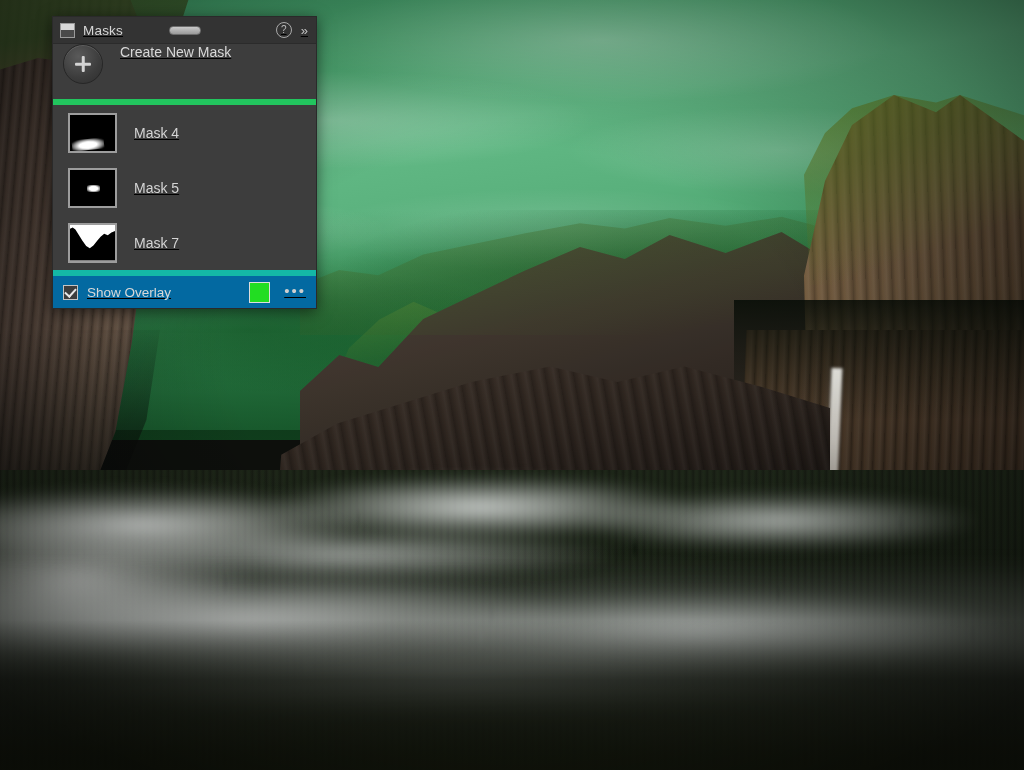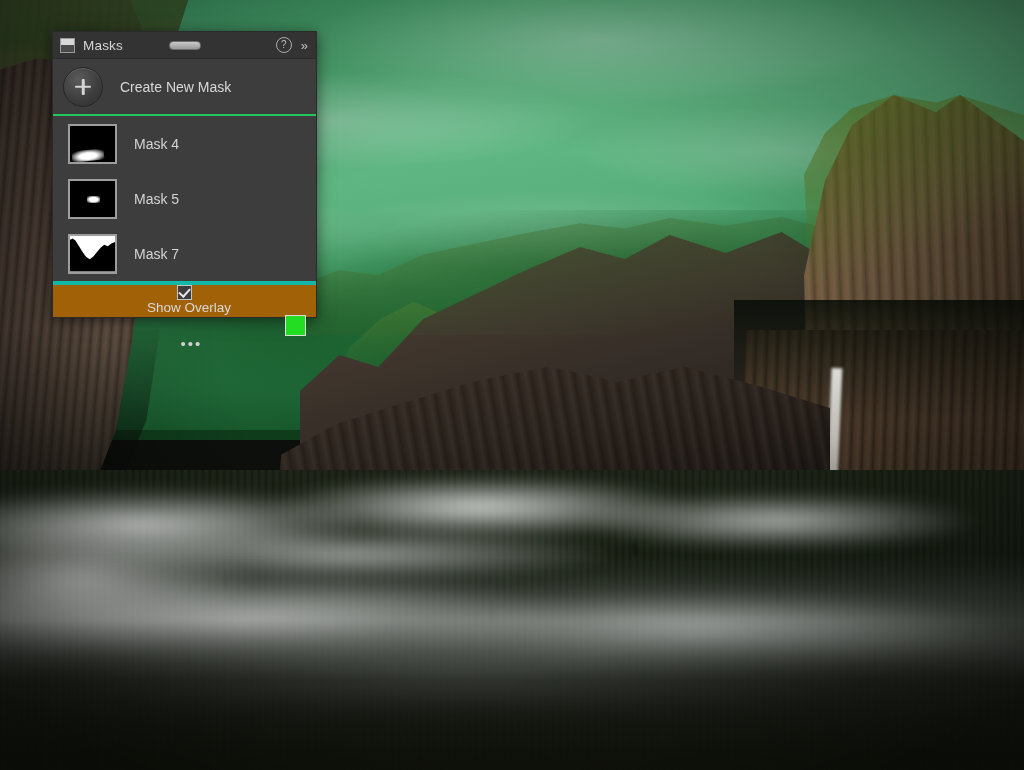--- a/index.html
+++ b/index.html
@@ -203,27 +203,28 @@
 
   .vignette {
     inset: 0; width: 1024px; height: 770px;
     background: radial-gradient(ellipse 70% 65% at 50% 45%, rgba(0,0,0,0) 40%, rgba(0,0,0,.30) 80%, rgba(0,0,0,.52) 100%);
   }
 
   
   #masks-panel {
     position: absolute;
     left: 52px;
-    top: 31px;
+    top: 16px;
     width: 263px;
     background: #3d3d3d;
     border: 1px solid #2a2a2a;
     box-shadow: 0 3px 14px rgba(0,0,0,.55);
     font-size: 13px;
     user-select: none;
+    text-decoration: underline;
   }
 
   .panel-header {
     height: 26px;
     background: #333333;
     border-bottom: 1px solid #2b2b2b;
     display: flex;
     align-items: center;
     padding: 0 8px 0 7px;
     position: relative;
@@ -271,24 +272,24 @@
     line-height: 1;
   }
 
   .panel-body {
     padding: 0 0 0 0;
     background: #3d3d3d;
   }
 
   .create-row {
     display: flex;
-    align-items: center;
+    align-items: flex-start;
     height: 55px;
     padding-left: 10px;
-    border-bottom: 2px solid #22c55e;
+    border-bottom: 6px solid #22c55e;
   }
   .plus-btn {
     width: 38px; height: 38px;
     border-radius: 50%;
     background: radial-gradient(circle at 38% 30%, #5a5a5a 0%, #3c3c3c 60%, #2e2e2e 100%);
     border: 1px solid #262626;
     box-shadow: inset 0 1px 0 rgba(255,255,255,.12);
     position: relative;
     flex: none;
   }
@@ -362,26 +363,25 @@
   }
 
   .mask-label {
     color: #d4d4d4;
     font-size: 14px;
     margin-left: 17px;
   }
 
   .panel-footer {
     height: 32px;
-    background: #a16207;
-    border-top: 4px solid #14b8a6;
+    background: #0369a1;
+    border-top: 6px solid #14b8a6;
     display: flex;
     align-items: center;
     padding: 0 10px 0 10px;
-    flex-direction: column;
   }
   .chk {
     width: 13px; height: 13px;
     border: 1px solid #c4c4c4;
     background: #3d3d3d;
     position: relative;
     flex: none;
   }
   .chk::after {
     content: "";

